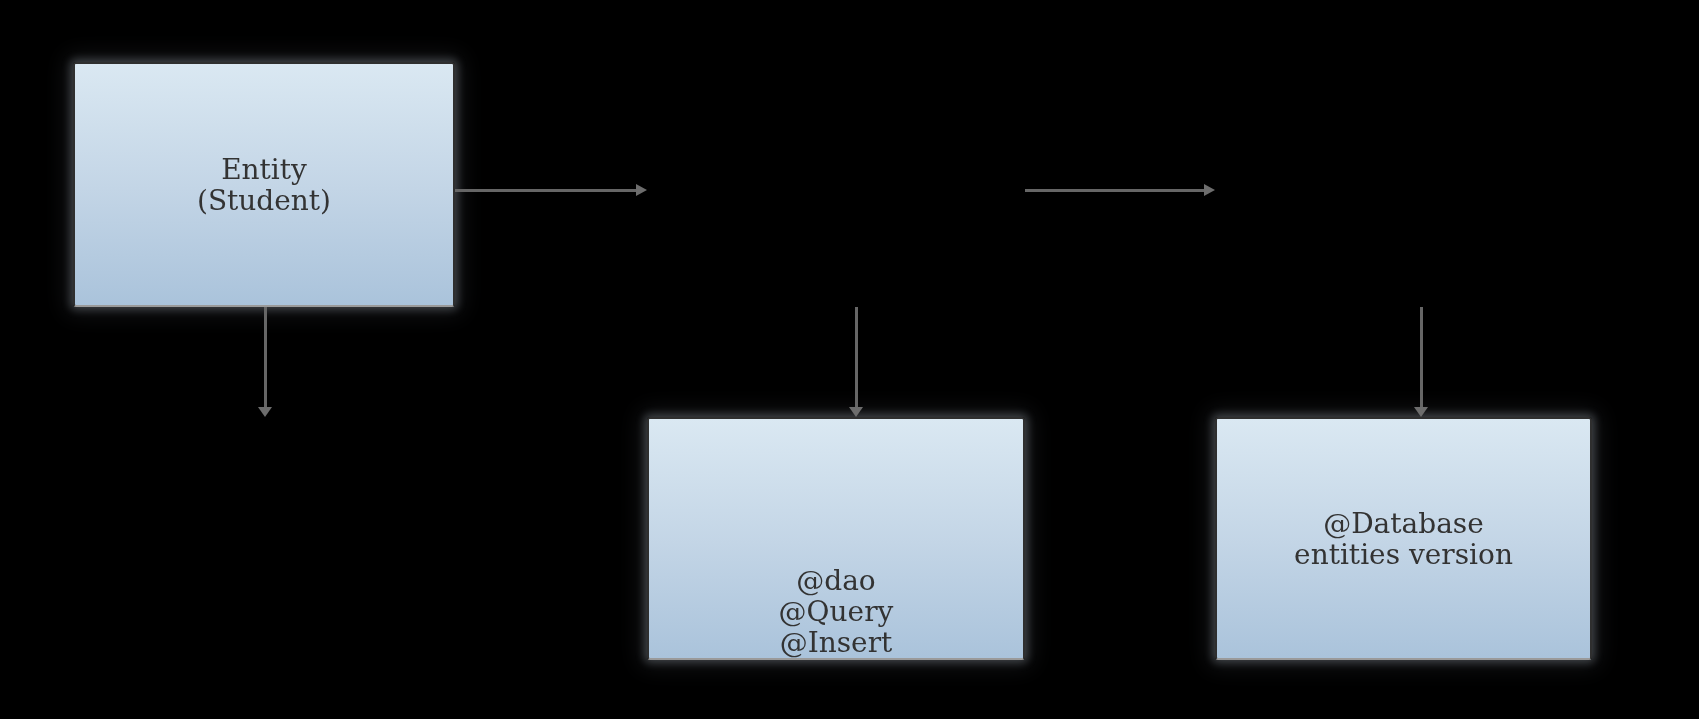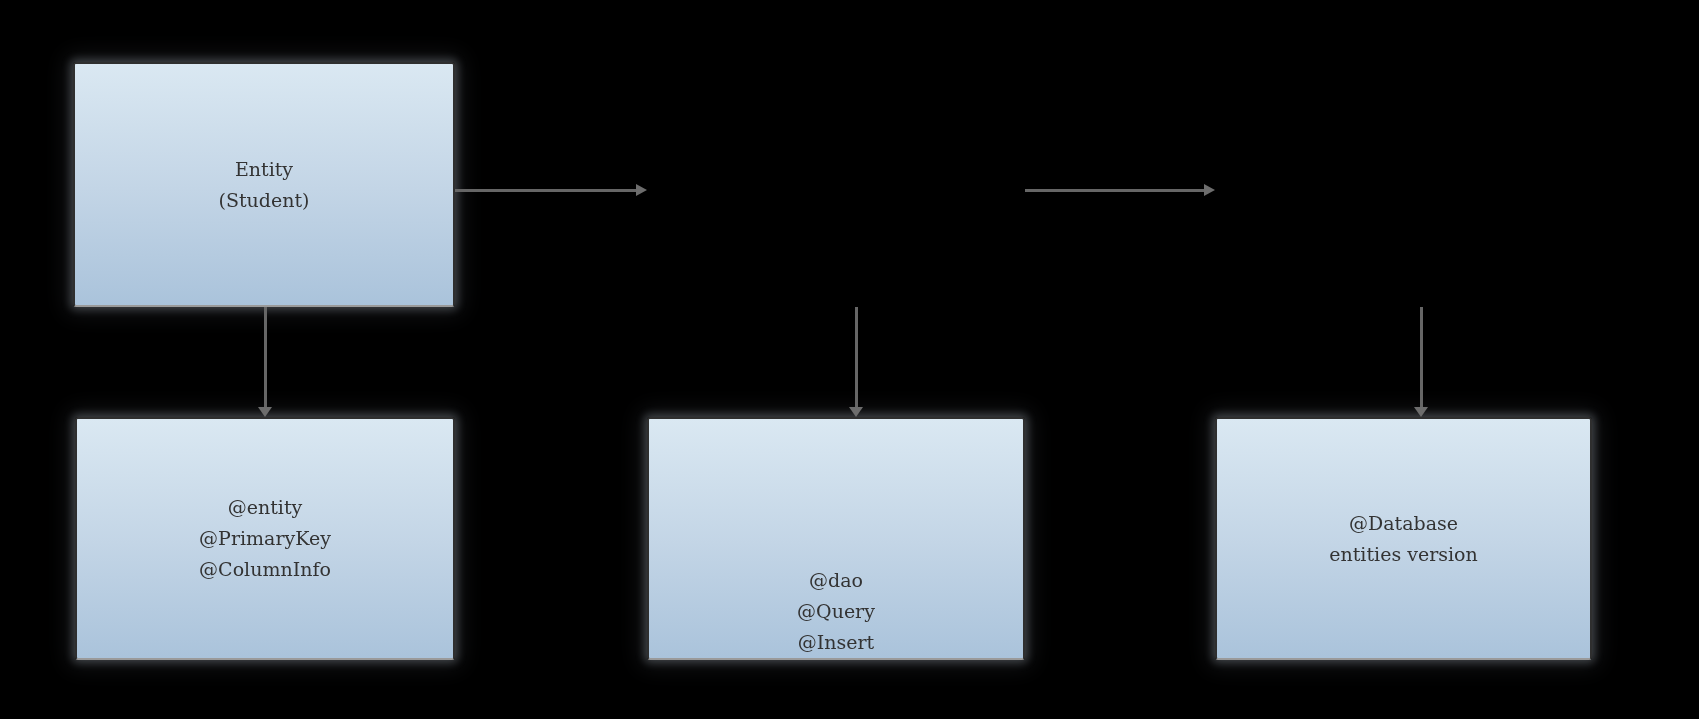--- a/index.html
+++ b/index.html
@@ -23,21 +23,21 @@
     border-bottom-color: #9a9a9a;
     border-radius: 3px;
     box-shadow: 0 0 9px 3px rgba(175,185,195,0.30), 0 0 22px 8px rgba(110,120,130,0.16);
     display: flex;
     align-items: center;
     justify-content: center;
   }
   .node-text {
     white-space: pre-line;
     text-align: center;
-    font-size: 19px;
+    font-size: 28px;
     line-height: 31px;
     color: #333333;
   }
   .edge-line {
     position: absolute;
     background: #666666;
   }
   .arrow-right {
     position: absolute;
     width: 0;
@@ -60,25 +60,20 @@
 
 <div class="canvas">
 
   <div class="node" style="left:73px; top:62px; width:382px; height:245px;">
     <div class="node-text">Entity
 (Student)</div>
   </div>
 
 
 
-  <div class="node" style="left:75px; top:417px; width:380px; height:243px;">
-    <div class="node-text">@entity
-@PrimaryKey
-@ColumnInfo</div>
-  </div>
 
   <div class="node" style="left:647px; top:417px; width:378px; height:243px;align-items:flex-end;">
     <div class="node-text">@dao
 @Query
 @Insert</div>
   </div>
 
   <div class="node" style="left:1215px; top:417px; width:377px; height:243px;">
     <div class="node-text">@Database
 entities version</div>

